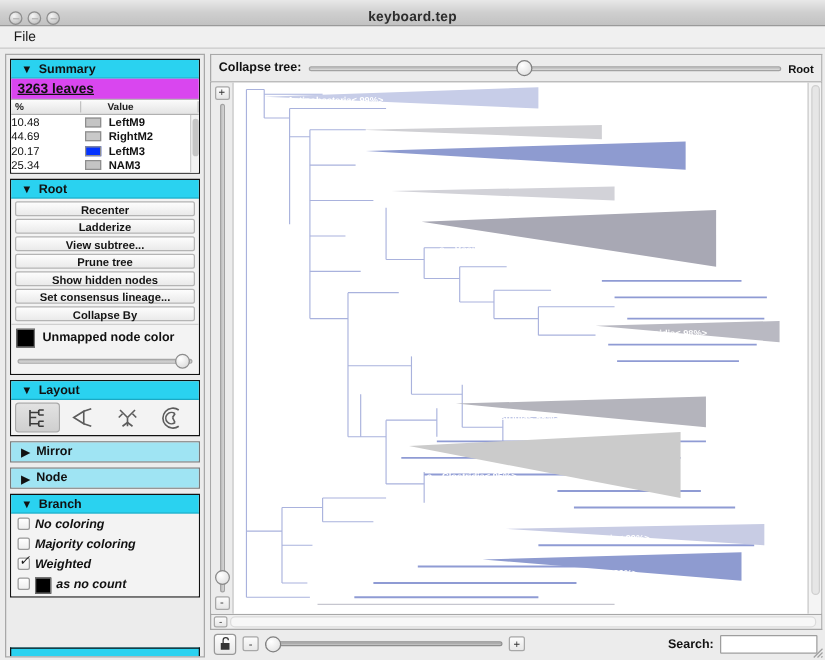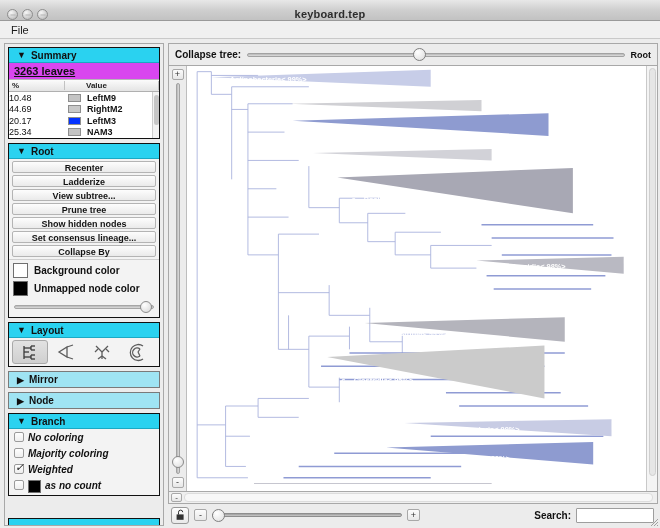--- a/index.html
+++ b/index.html
@@ -343,24 +343,20 @@
             <div class="btn-list">
               <div class="sb-btn">Recenter</div>
               <div class="sb-btn">Ladderize</div>
               <div class="sb-btn">View subtree...</div>
               <div class="sb-btn">Prune tree</div>
               <div class="sb-btn">Show hidden nodes</div>
               <div class="sb-btn">Set consensus lineage...</div>
               <div class="sb-btn">Collapse By</div>
             </div>
             <div class="sep-row">
-              <div class="color-row">
-                <span class="color-chip" style="background:#ffffff"></span>
-                <span class="color-label">Background color</span>
-              </div>
               <div class="color-row">
                 <span class="color-chip" style="background:#000000"></span>
                 <span class="color-label">Unmapped node color</span>
               </div>
             </div>
             <div class="slider-row">
               <div class="hslider">
                 <div class="htrack"></div>
                 <div class="hknob" style="left:calc(96% - 8px)"></div>
               </div>

